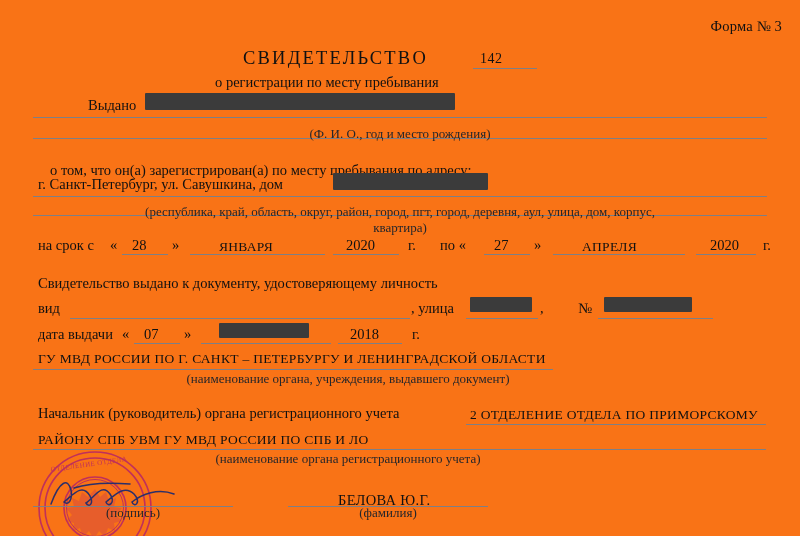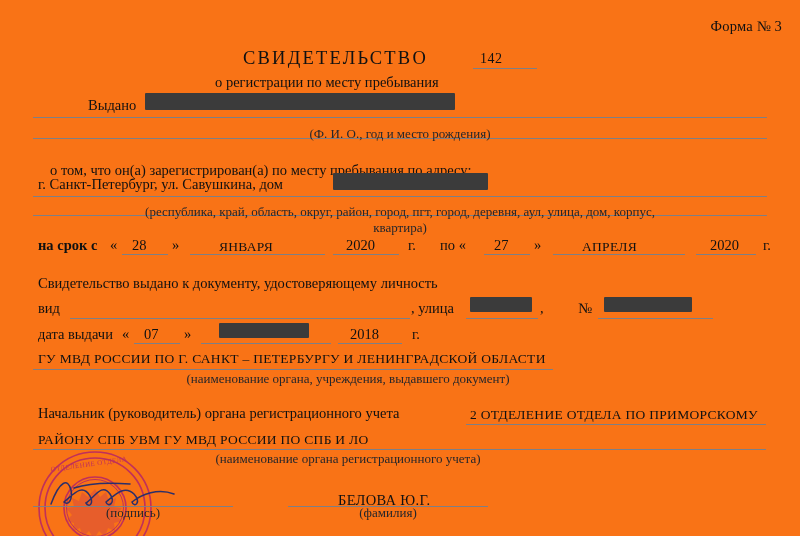--- a/index.html
+++ b/index.html
@@ -113,21 +113,21 @@
   <div class="caption" style="left:233px; top:126px; width:334px;">(Ф. И. О., год и место рождения)</div>
 
   <div class="lbl" style="left:50px; top:148px;margin-top:14px;">о том, что он(а) зарегистрирован(а) по месту пребывания по адресу:</div>
 
   <div class="lbl" style="left:38px; top:176px;">г. Санкт-Петербург, ул. Савушкина, дом</div>
   <div class="redact" style="left:333px; top:173px; width:155px; height:17px;"></div>
   <div class="rule" style="left:33px; top:196px; width:734px;"></div>
   <div class="rule" style="left:33px; top:215px; width:734px;"></div>
   <div class="caption" style="left:133px; top:204px; width:534px;">(республика, край, область, округ, район, город, пгт, город, деревня, аул, улица, дом, корпус, квартира)</div>
 
-  <div class="lbl" style="left:38px; top:237px;font-weight:bold;">на срок с</div>
+  <div class="lbl" style="left:38px; top:237px;">на срок с</div>
   <div class="lbl" style="left:110px; top:237px;">«</div>
   <div class="lbl" style="left:132px; top:237px;">28</div>
   <div class="rule" style="left:122px; top:254px; width:46px;"></div>
   <div class="lbl" style="left:172px; top:237px;">»</div>
   <div class="caps" style="left:219px; top:239px;text-align:right;">ЯНВАРЯ</div>
   <div class="rule" style="left:190px; top:254px; width:135px;"></div>
   <div class="lbl" style="left:346px; top:237px;">2020</div>
   <div class="rule" style="left:333px; top:254px; width:66px;"></div>
   <div class="lbl" style="left:408px; top:237px;">г.</div>
   <div class="lbl" style="left:440px; top:237px;">по «</div>

